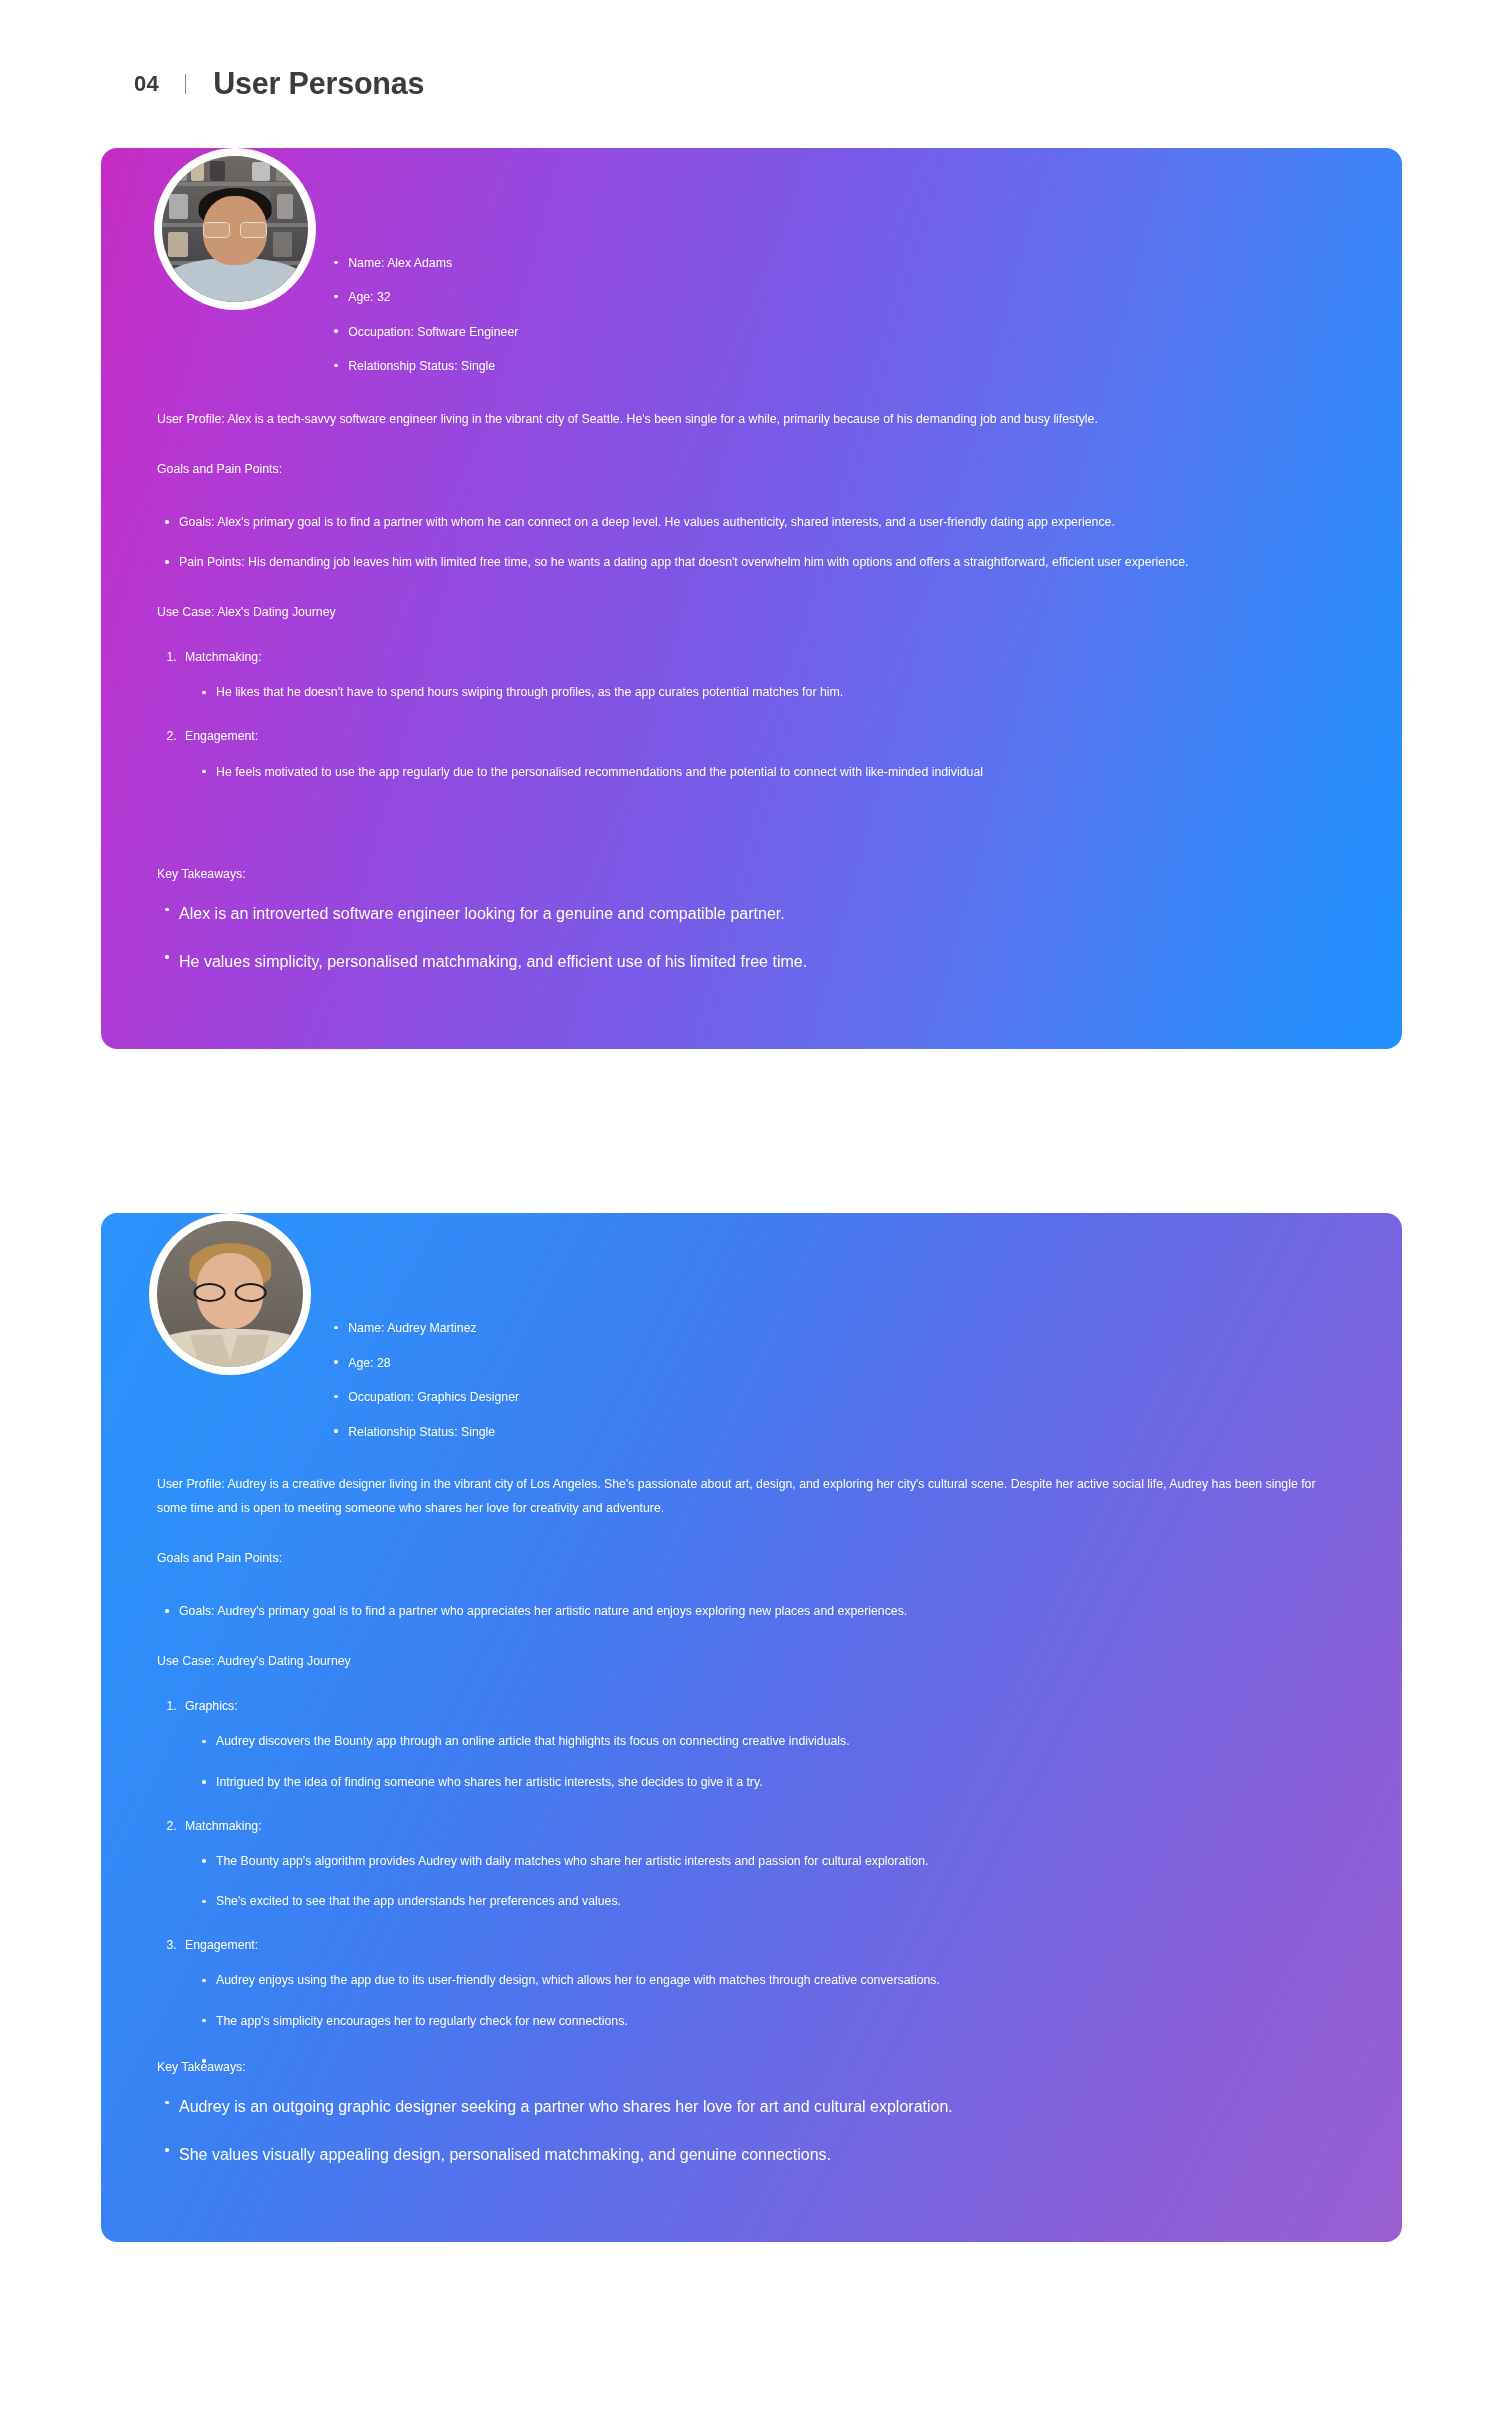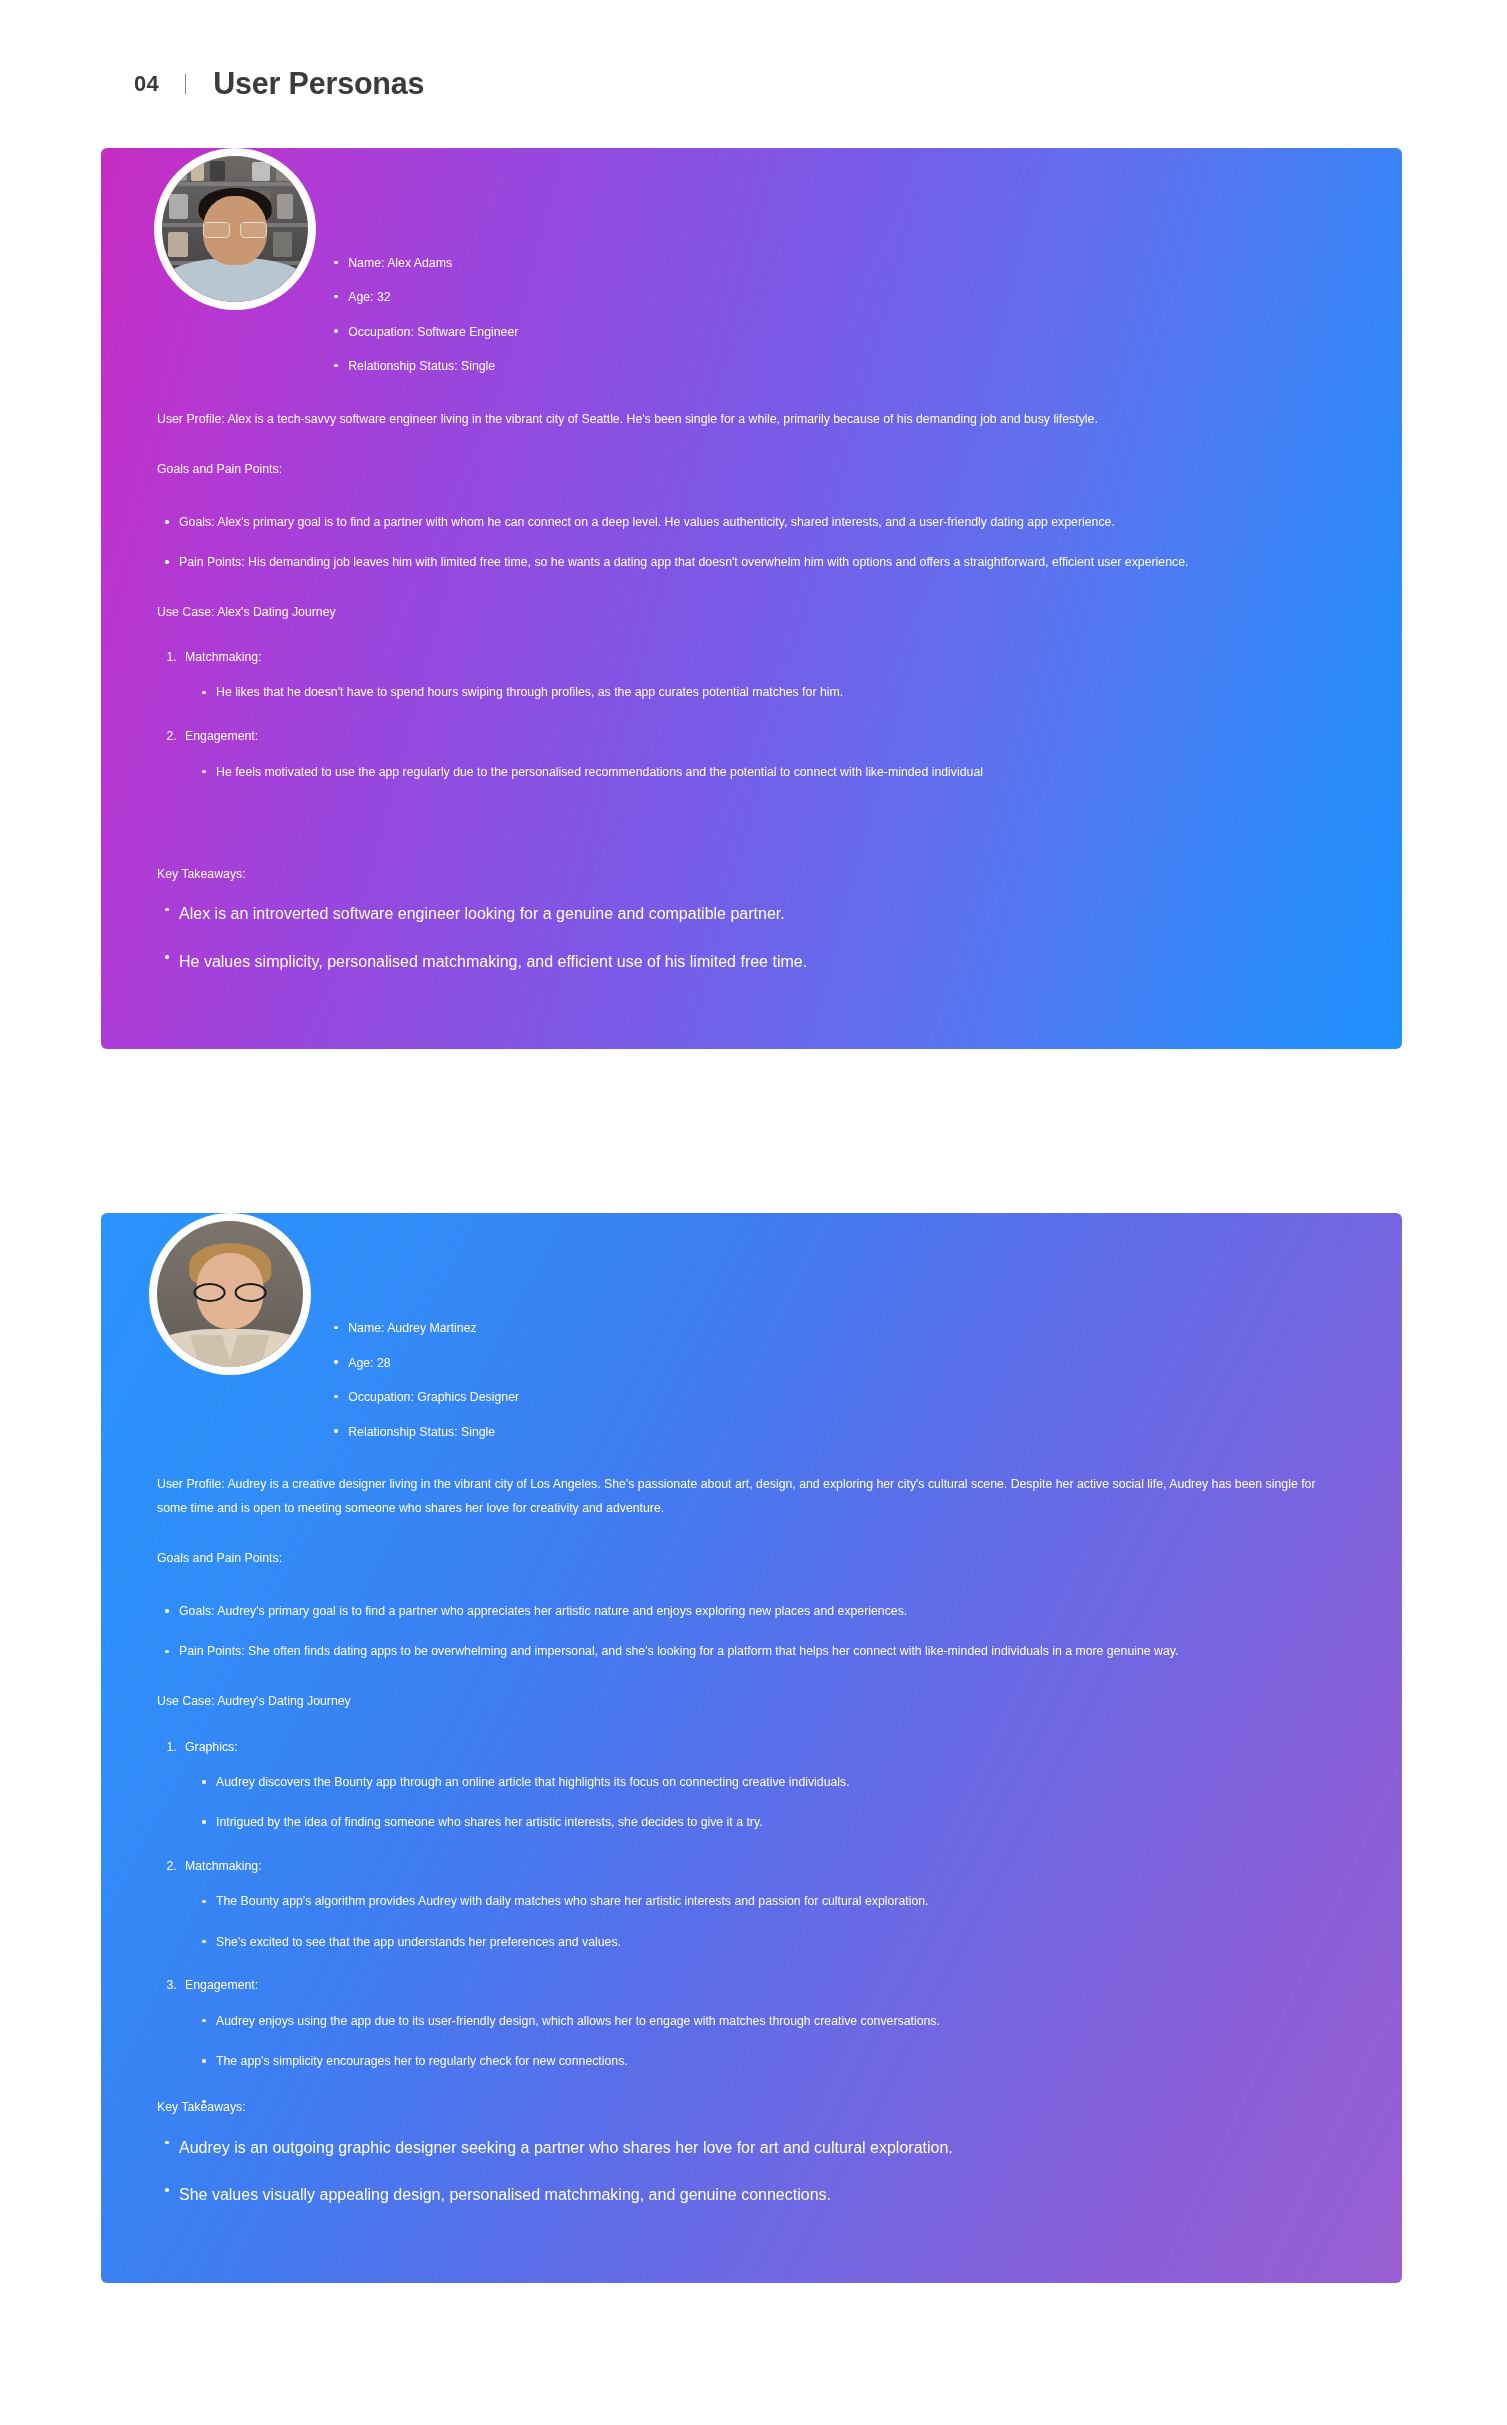--- a/index.html
+++ b/index.html
@@ -25,21 +25,21 @@
   }
   .hdr-title { font-size:30.5px; font-weight:700; color:#3b3b3b; letter-spacing:-0.2px; }
 
   
   .persona { position:relative; }
   .persona-1 { margin-top:47px; }
   .persona-2 { margin-top:164px; }
 
   .card {
     margin:0 106px 0 101px;
-    border-radius:6px;
+    border-radius:16px;
     position:relative;
     overflow:hidden;
     padding:47px 56px 56px 56px;
   }
   .card-1 {
     background:linear-gradient(105deg,#c62cc0 0%,#bb34cf 8%,#9b45dd 26%,#7b59e6 48%,#5a74f0 70%,#2a8cfb 92%,#1f90fd 100%);
     min-height:865px;
   }
   .card-2 {
     background:linear-gradient(118deg,#2a93fb 0%,#2f8ef9 14%,#3d7ef2 34%,#5a6ee9 52%,#7366e2 68%,#8a5fd8 84%,#9a5fd2 100%);
@@ -264,21 +264,20 @@
         <li>Age: 28</li>
         <li>Occupation: Graphics Designer</li>
         <li>Relationship Status: Single</li>
       </ul>
 
       <p class="para">User Profile: Audrey is a creative designer living in the vibrant city of Los Angeles. She's passionate about art, design, and exploring her city's cultural scene. Despite her active social life, Audrey has been single for some time and is open to meeting someone who shares her love for creativity and adventure.</p>
 
       <p class="section-label">Goals and Pain Points:</p>
       <ul class="b">
         <li>Goals: Audrey's primary goal is to find a partner who appreciates her artistic nature and enjoys exploring new places and experiences.</li>
-        <li>Pain Points: She often finds dating apps to be overwhelming and impersonal, and she's looking for a platform that helps her connect with like-minded individuals in a more genuine way.</li>
       </ul>
 
       <p class="section-label">Use Case: Audrey's Dating Journey</p>
       <ol class="o">
         <li>
           <div class="step-title">Graphics:</div>
           <ul class="sub">
             <li>Audrey discovers the Bounty app through an online article that highlights its focus on connecting creative individuals.</li>
             <li>Intrigued by the idea of finding someone who shares her artistic interests, she decides to give it a try.</li>
           </ul>

